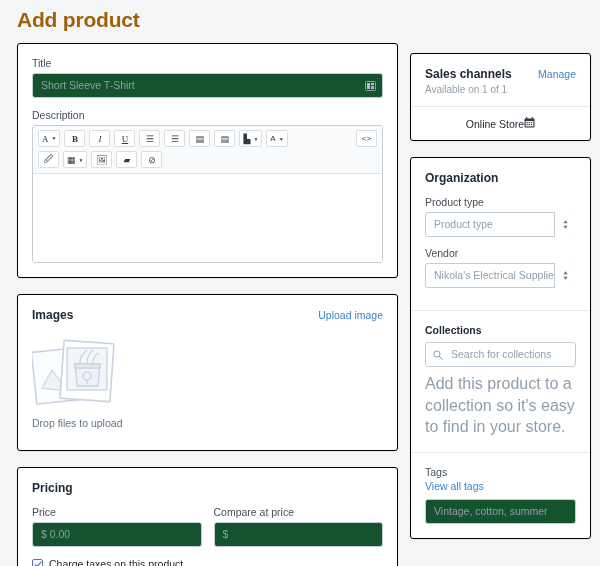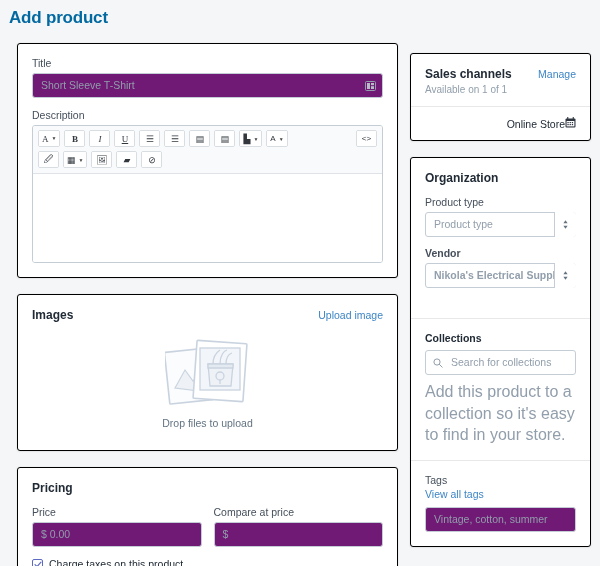--- a/index.html
+++ b/index.html
@@ -11,24 +11,24 @@
     background: #f4f6f8;
     font-family: "Liberation Sans", sans-serif;
     font-size: 11px;
     color: #212b36;
     overflow: hidden;
   }
   .page { width: 600px; height: 566px; position: relative; }
 
   .page-title {
     position: absolute;
-    left: 9px; top: 8px;
-    font-size: 17px;
+    left: 17px; top: 8px;
+    font-size: 21px;
     font-weight: bold;
-    color: #0369a1;
+    color: #a16207;
     letter-spacing: -0.2px;
   }
 
   
   .col-main {
     position: absolute;
     left: 17px; top: 43px;
     width: 381px;
   }
   .col-side {
@@ -58,21 +58,21 @@
     color: #454f5b;
     margin-bottom: 4px;
     display: block;
   }
 
   .input {
     width: 100%;
     height: 25px;
     border: 1px solid #c4cdd5;
     border-radius: 3px;
-    background: #701a75;
+    background: #14532d;
     font-family: "Liberation Sans", sans-serif;
     font-size: 10.5px;
     color: #919eab;
     padding: 0 8px;
     line-height: 23px;
     position: relative;
     white-space: nowrap;
     overflow: hidden;
   }
   .input.with-icon { padding-right: 26px; }
@@ -144,21 +144,20 @@
   .link {
     color: #3d85c6;
     font-size: 10.5px;
     text-decoration: none;
   }
   .dropzone {
     margin-top: 6px;
     height: 108px;
     display: flex;
     flex-direction: column;
-    align-items: center;
     justify-content: center;
   }
   .drop-caption {
     margin-top: 9px;
     font-size: 10.5px;
     color: #637381;
   }
 
   
   .price-row { display: flex; gap: 12px; }
@@ -195,21 +194,21 @@
   }
   .card-divider {
     height: 1px;
     background: #e6e8ea;
     border: 0;
     margin: 0;
   }
   .sc-row {
     display: flex;
     align-items: center;
-    justify-content: flex-end;
+    justify-content: center;
     padding: 10px 14px;
   }
   .sc-row-label { font-size: 10.5px; color: #212b36; }
 
   
   .select-wrap { position: relative; }
   .select {
     width: 100%;
     height: 25px;
     border: 1px solid #c4cdd5;
@@ -228,21 +227,21 @@
     width: 22px; height: 25px;
     border-left: 1px solid #c4cdd5;
     display: flex;
     align-items: center;
     justify-content: center;
     color: #637381;
     background: #fff;
     border-radius: 0 3px 3px 0;
   }
   .field-block { margin-bottom: 10px; }
-  .field-block:last-child { margin-bottom: 16px; font-weight: bold; }
+  .field-block:last-child { margin-bottom: 8px; }
 
   .search-wrap { position: relative; }
   .search-input {
     width: 100%;
     height: 25px;
     border: 1px solid #c4cdd5;
     border-radius: 3px;
     background: #fff;
     font-size: 10.5px;
     color: #919eab;

